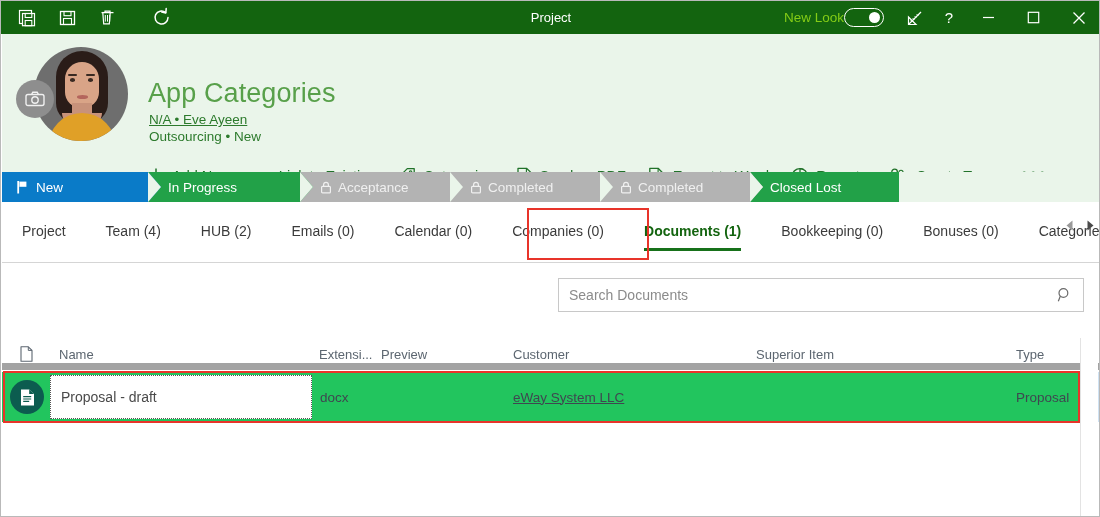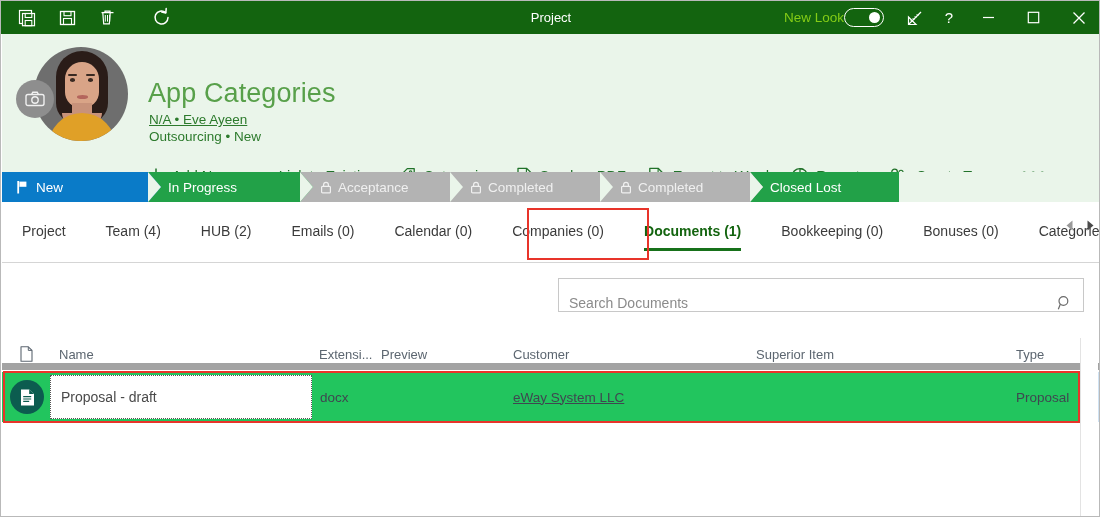--- a/index.html
+++ b/index.html
@@ -251,21 +251,21 @@
     pointer-events: none;
     z-index: 5;
   }
 
   
   .searchbox {
     position: absolute; left: 557px; top: 277px;
     width: 526px; height: 34px;
     border: 1px solid #c8c8c8;
     background: #ffffff;
-    display: flex; align-items: flex-end;
+    display: flex; align-items: center;
   }
   .searchbox input {
     flex: 1; border: none; outline: none;
     font-size: 14px; color: #333;
     font-family: "Liberation Sans", sans-serif;
     padding: 0 10px 0 10px;
     background: transparent;
   }
   .searchbox input::placeholder { color: #8b8b8b; }
   .search-ic { padding-right: 10px; display: flex; align-items: center; cursor: pointer; }

